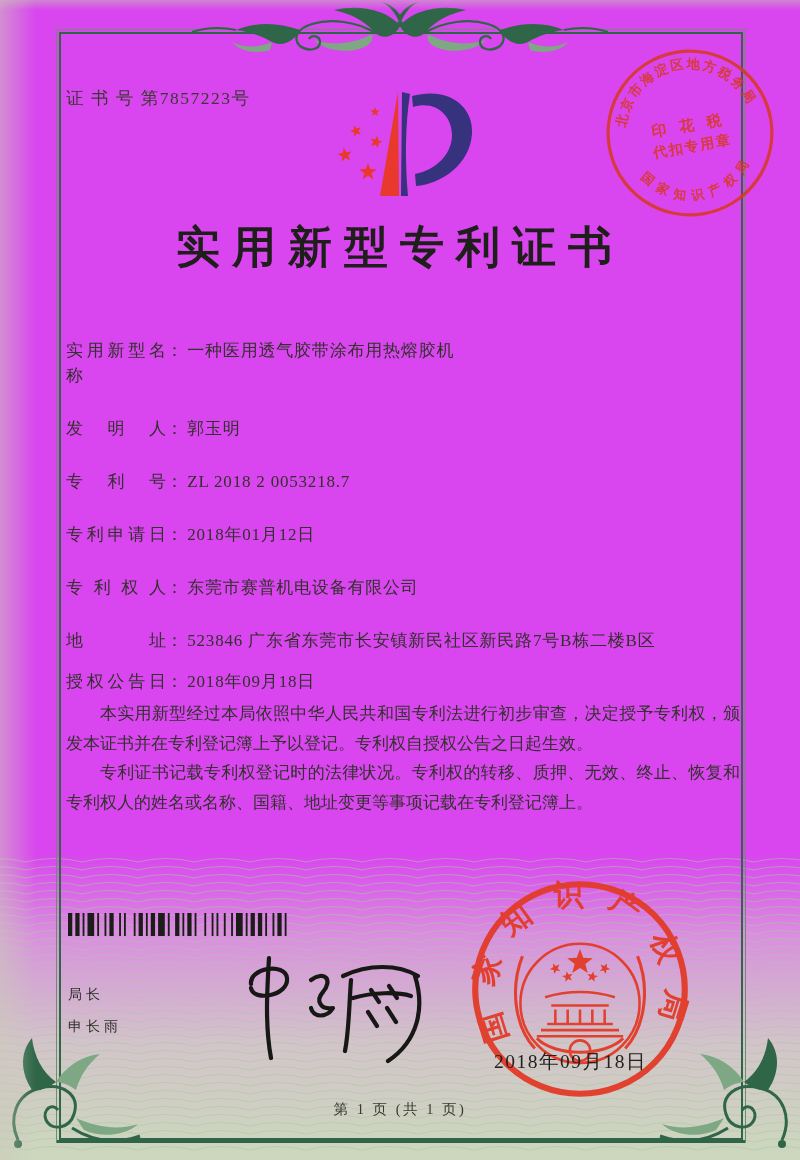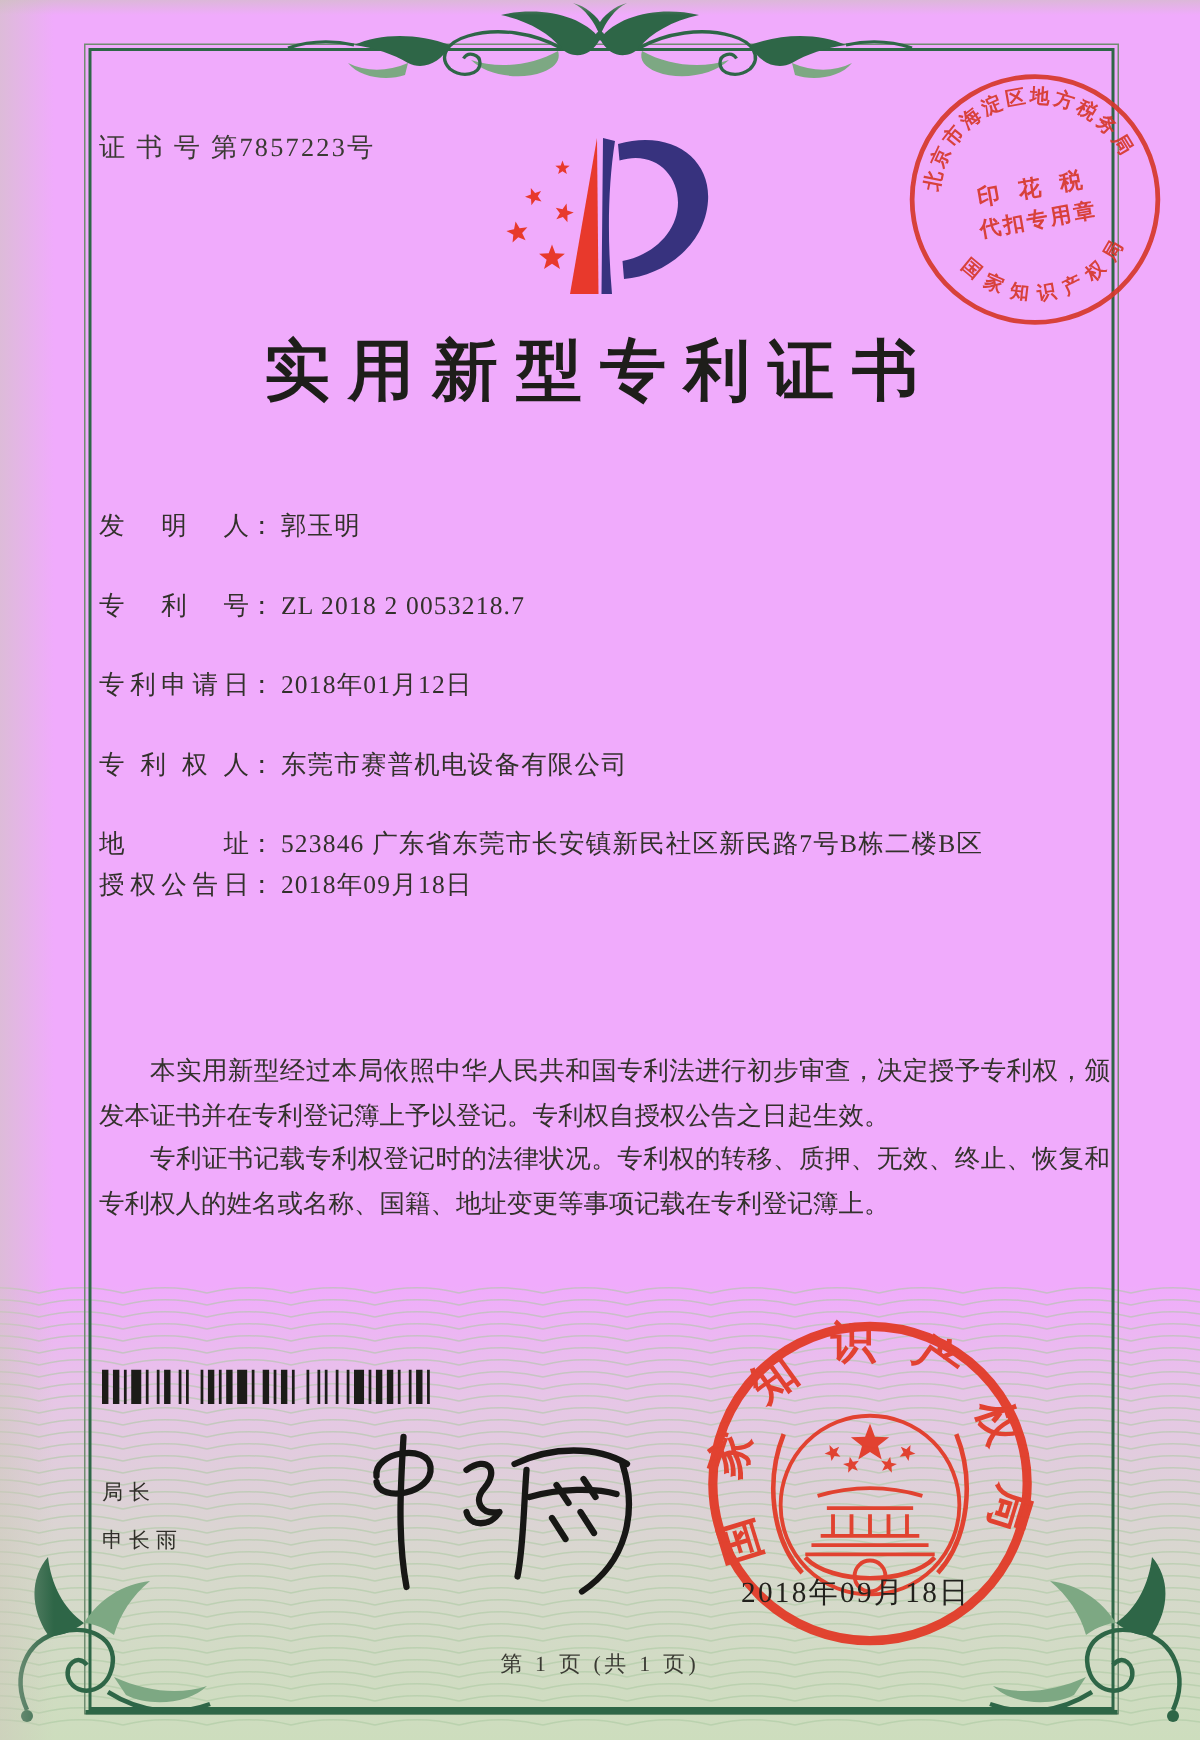--- a/index.html
+++ b/index.html
@@ -1,18 +1,18 @@
 <!DOCTYPE html>
 <html><head>
 <meta charset="utf-8">
 <style>
   html,body{margin:0;padding:0;background:#888;}
   .page{
     position:relative;width:800px;height:1160px;overflow:hidden;
-    background:#f0abfc;
+    background:#d946ef;
     font-family:"Liberation Serif","DejaVu Serif",serif;
     color:#2b2b26;
   }
   
   .scan-edge-left{position:absolute;left:0;top:0;width:36px;height:100%;
     background:linear-gradient(90deg,rgba(205,201,187,.55),rgba(205,201,187,0));z-index:5;pointer-events:none;}
   .scan-edge-top{position:absolute;left:0;top:0;width:100%;height:10px;
     background:linear-gradient(180deg,rgba(200,196,182,.5),rgba(200,196,182,0));z-index:5;pointer-events:none;}
   
   .green-zone{position:absolute;left:0;top:856px;width:800px;height:304px;z-index:0;
@@ -28,21 +28,21 @@
   .orn-bl{left:2px;top:1036px;}
   .orn-br{right:2px;top:1036px;transform:scaleX(-1);}
   
   .cert-no{position:absolute;left:66px;top:86px;font-size:17.5px;letter-spacing:1.5px;color:#3a3a33;z-index:2;}
   .logo{position:absolute;left:328px;top:84px;z-index:2;}
   .tax-stamp{position:absolute;left:599px;top:42px;transform:rotate(-10deg);z-index:3;opacity:.92;}
   .title{position:absolute;left:0;top:218px;width:100%;text-align:center;
     font-size:44px;font-weight:700;letter-spacing:12px;color:#1e1e1a;z-index:2;}
   .fields{position:absolute;left:66px;top:338px;width:674px;font-size:17px;z-index:2;color:#32312b;}
   .frow{margin-bottom:28px;line-height:25px;}
-  .frow-address{margin-bottom:2px;}
+  .frow-address{margin-bottom:16px;}
   .flabel{display:inline-block;width:100px;text-align:justify;text-align-last:justify;vertical-align:top;}
   .fcolon{display:inline-block;vertical-align:top;}
   .fvalue{letter-spacing:.8px;}
   .grant-row{display:flex;justify-content:space-between;}
   .grant-left{width:382px;}
   .paras{position:absolute;left:66px;top:699px;width:674px;font-size:17px;line-height:29.5px;
     text-align:justify;z-index:2;color:#33322c;}
   .paras p{margin:0;text-indent:2em;}
   .barcode{position:absolute;left:68px;top:913px;z-index:2;}
   .sig-block{position:absolute;left:68px;top:986px;z-index:2;font-size:14px;letter-spacing:4px;color:#2f2e28;}
@@ -125,20 +125,24 @@
     <text x="100" y="97" text-anchor="middle" fill="#d6392b" font-size="16.5" letter-spacing="5" font-weight="bold">印 花 税</text>
     <text x="100" y="120" text-anchor="middle" fill="#d6392b" font-size="15.5" letter-spacing="2" font-weight="bold">代扣专用章</text>
     <text fill="#d6392b" font-size="14" letter-spacing="7" font-weight="bold">
       <textPath href="#ts-bot" startOffset="50%" text-anchor="middle">国家知识产权局</textPath>
     </text>
   </svg>
 
   <div class="title">实用新型专利证书</div>
 
   <div class="fields">
+    <div class="frow">
+      <span class="flabel">实用新型名称</span><span class="fcolon">：</span>
+      <span class="fvalue">一种医用透气胶带涂布用热熔胶机</span>
+    </div>
     <div class="frow">
       <span class="flabel">发明人</span><span class="fcolon">：</span>
       <span class="fvalue">郭玉明</span>
     </div>
     <div class="frow">
       <span class="flabel">专利号</span><span class="fcolon">：</span>
       <span class="fvalue">ZL 2018 2 0053218.7</span>
     </div>
     <div class="frow">
       <span class="flabel">专利申请日</span><span class="fcolon">：</span>

